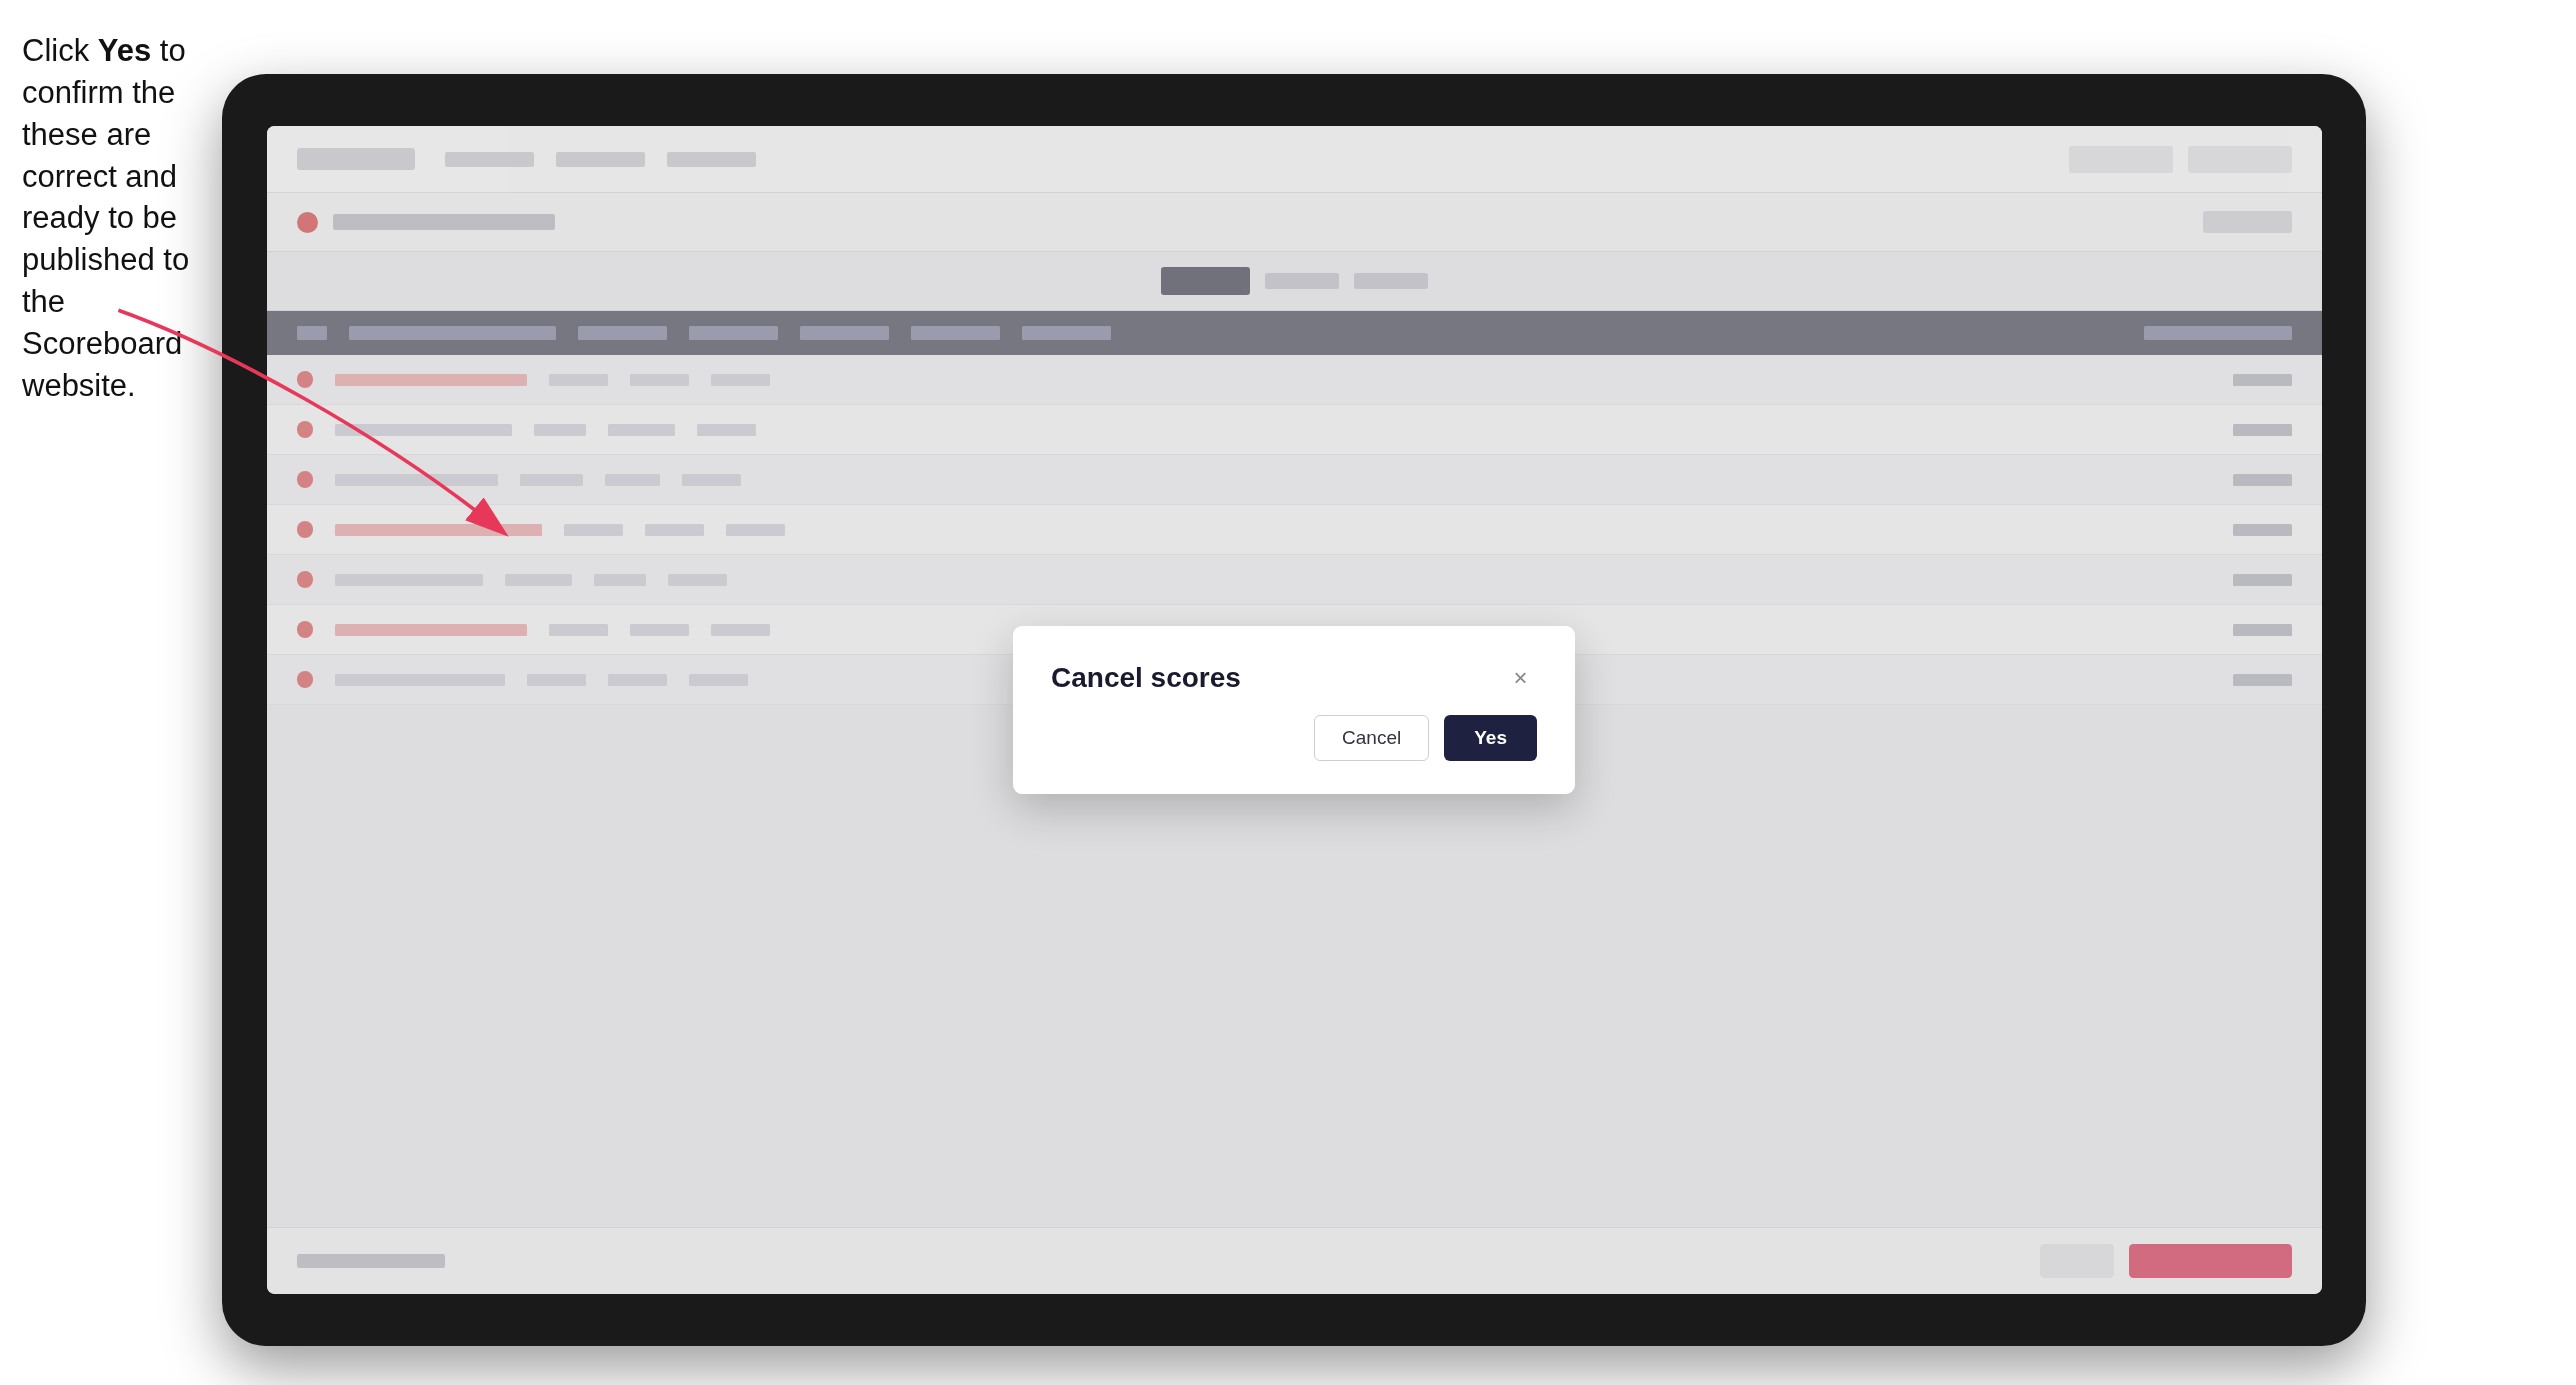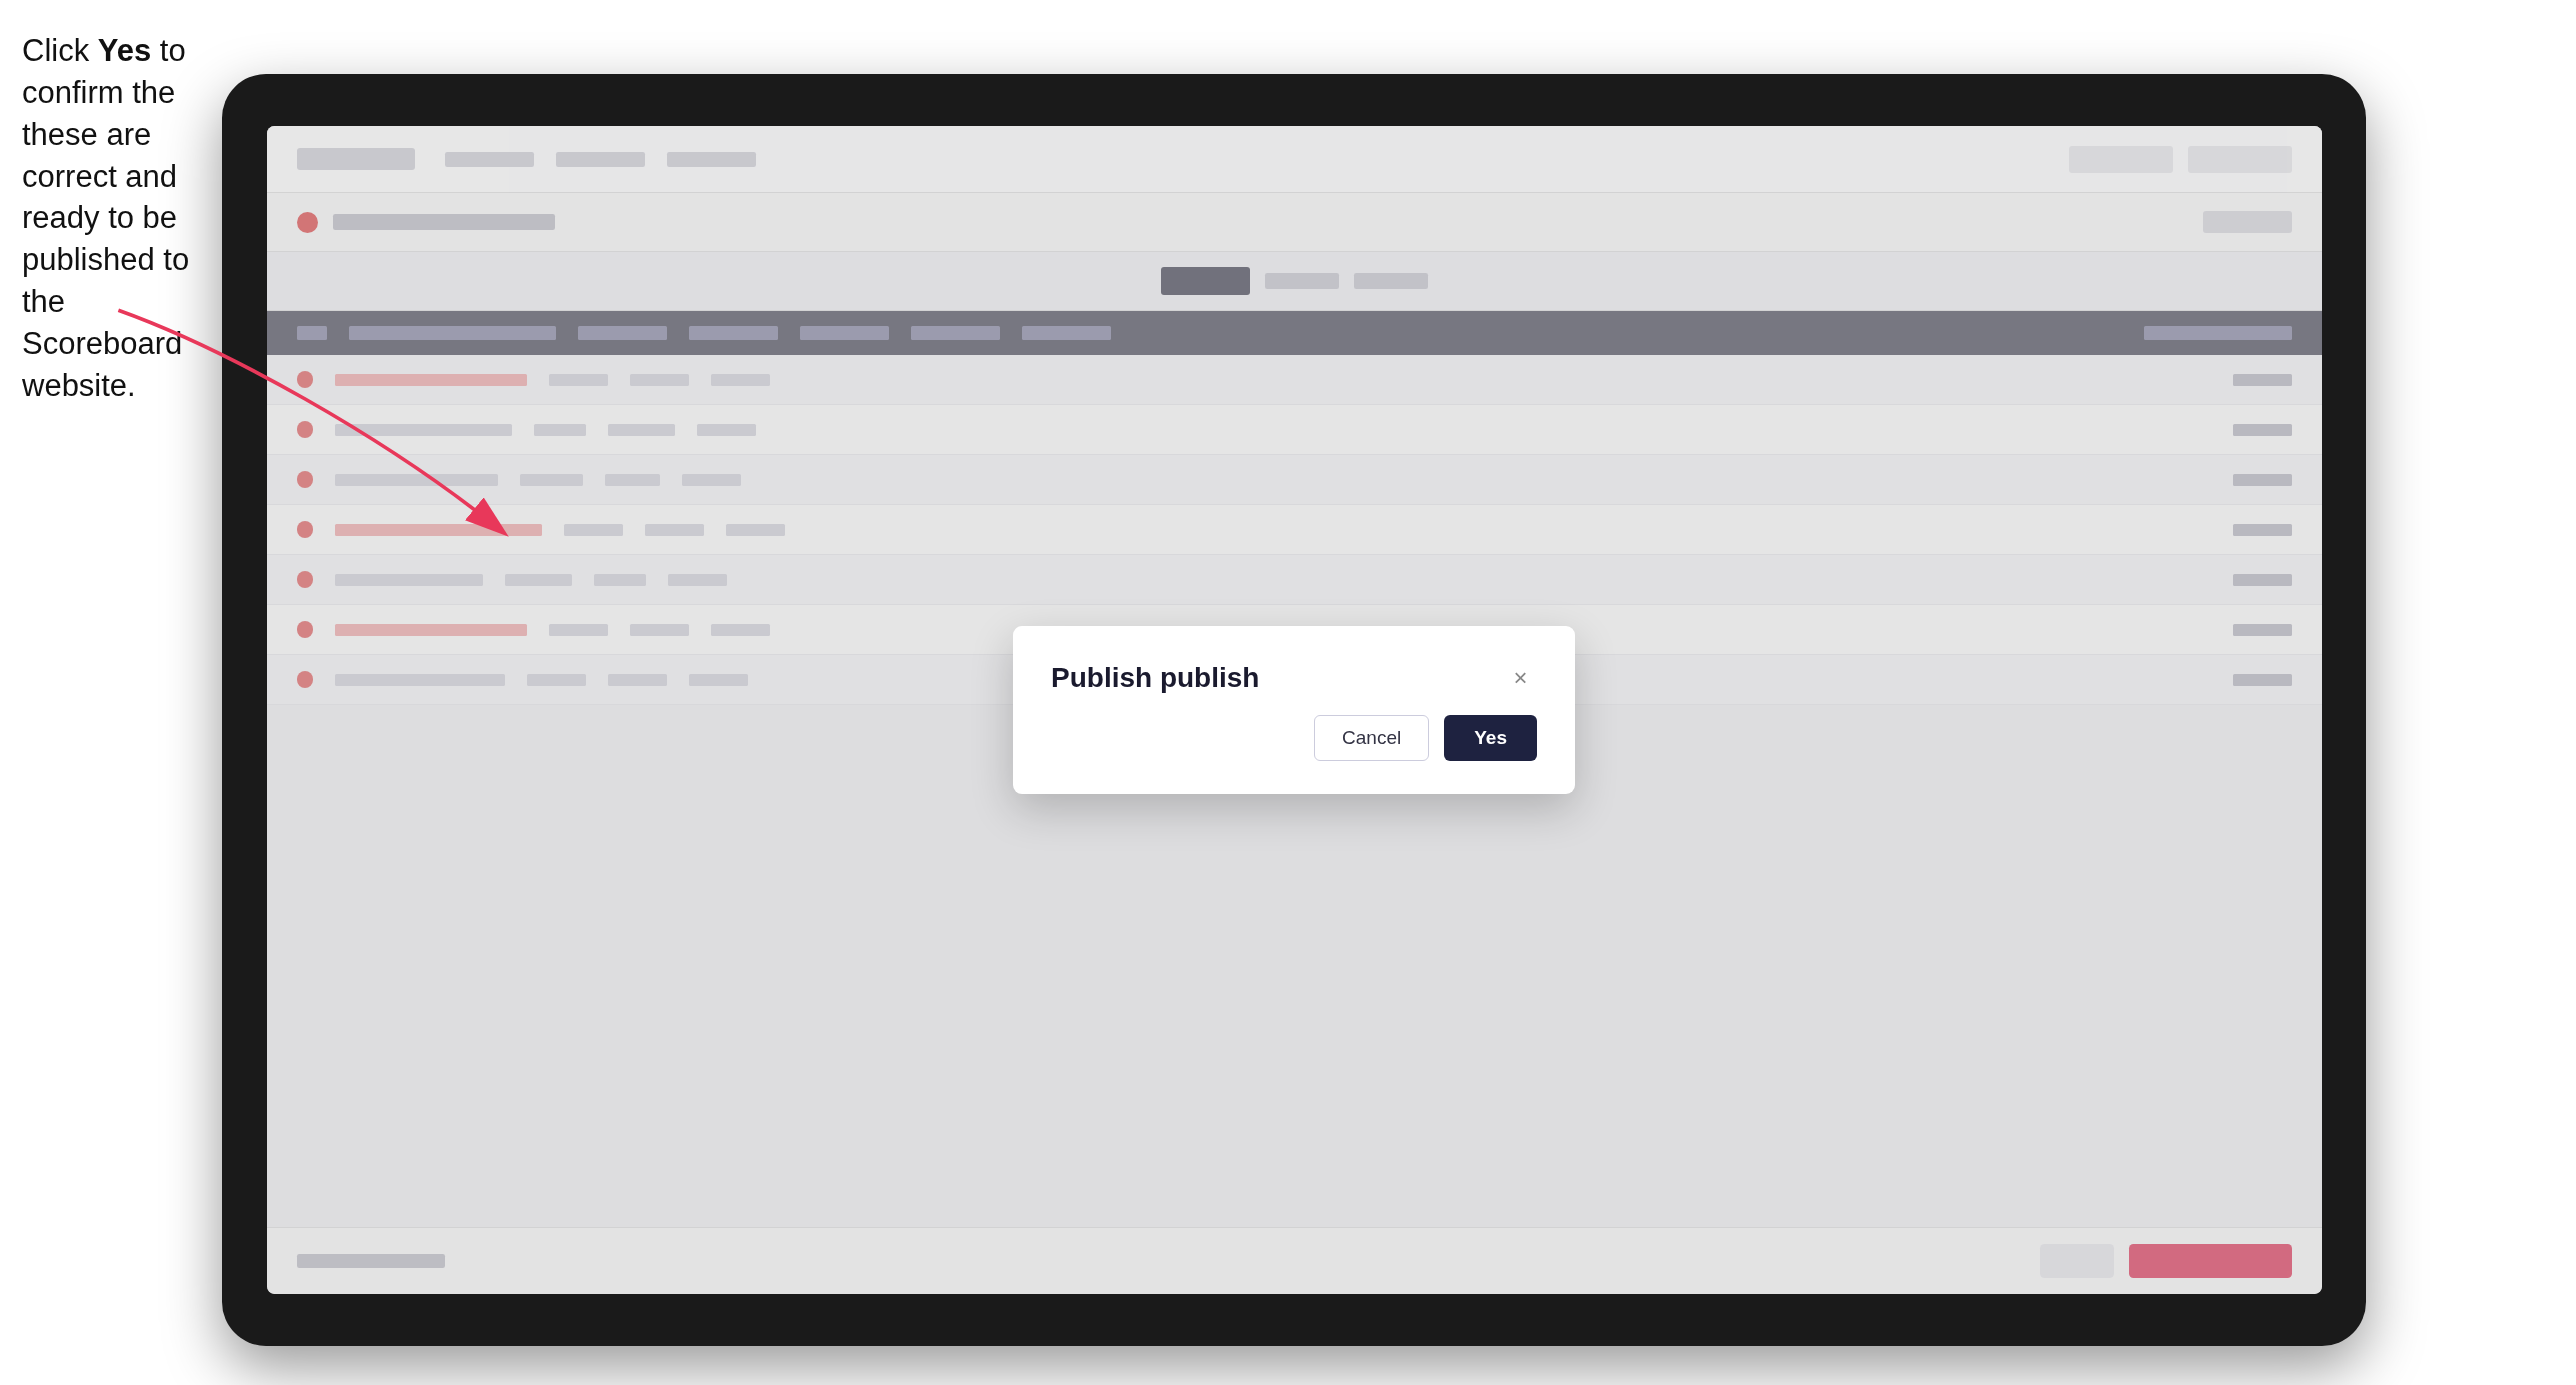--- a/index.html
+++ b/index.html
@@ -473,21 +473,21 @@
       <div class="bottom-text"></div>
       <div class="bottom-right">
         <div class="bottom-btn-outline"></div>
         <div class="bottom-btn-red"></div>
       </div>
     </div>
 
     <div class="modal-overlay">
       <div class="modal-dialog">
         <div class="modal-header">
-          <span class="modal-title">Publish publish</span>
+          <span class="modal-title">Cancel scores</span>
           <button class="modal-close">×</button>
         </div>
         <div class="modal-footer">
           <button class="btn-cancel">Cancel</button>
           <button class="btn-yes">Yes</button>
         </div>
       </div>
     </div>
 
   </div>

